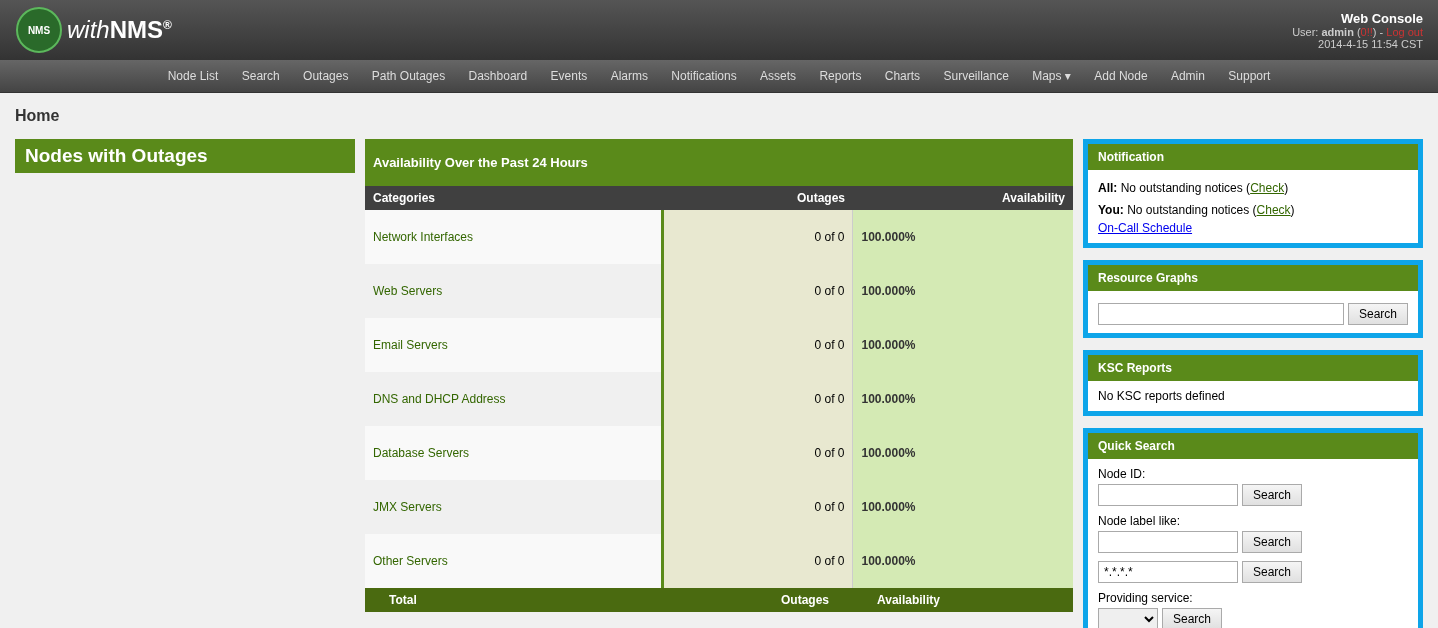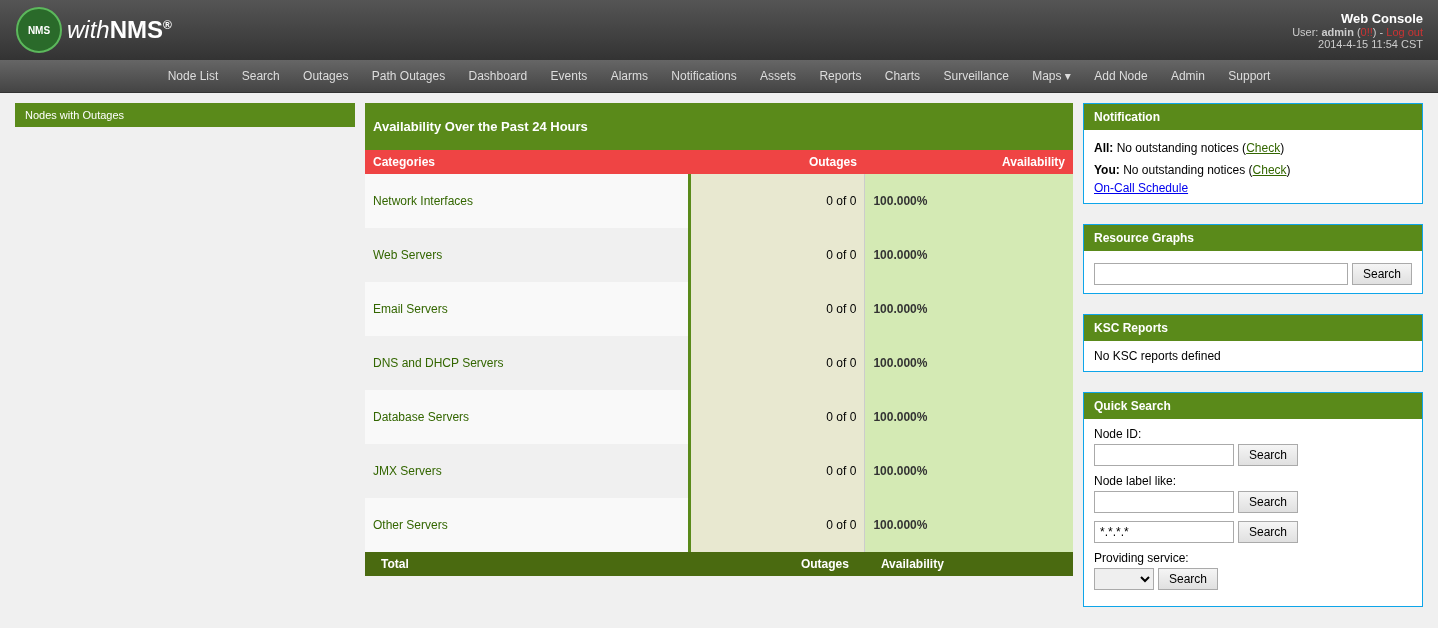--- a/index.html
+++ b/index.html
@@ -58,23 +58,23 @@
     #content-layout {
       display: flex;
       gap: 10px;
     }
 
     
     #left-col { width: 340px; flex-shrink: 0; }
     .panel-header {
       background: #5a8a1a;
       color: white;
-      font-weight: normal;
+      font-weight: bold;
       padding: 6px 10px;
-      font-size: 11px;
+      font-size: 19px;
     }
     .panel-body {
       background: white;
       border: 1px solid #ccc;
       padding: 8px 10px;
       font-size: 12px;
     }
 
     
     #middle-col { flex: 1; }
@@ -85,21 +85,21 @@
       font-size: 12px;
     }
     .availability-table .table-header-row th {
       background: #5a8a1a;
       color: white;
       text-align: left;
       padding: 16px 8px;
       font-size: 13px;
     }
     .availability-table .col-header-row th {
-      background: #ef4444;
+      background: #404040;
       color: white;
       padding: 5px 8px;
       text-align: left;
     }
     .availability-table .col-header-row th.right { text-align: right; }
     .availability-table tbody tr:nth-child(odd) { background: #f9f9f9; }
     .availability-table tbody tr:nth-child(even) { background: #f0f0f0; }
     .availability-table td {
       padding: 20px 8px;
     }
@@ -116,37 +116,37 @@
     .availability-table td.avail {
       text-align: left;
       background: #d4eab4;
       color: #333;
       font-weight: bold;
     }
     .total-row td {
       background: #4a6a10 !important;
       color: white;
       font-weight: bold;
-      padding: 5px 16px;
+      padding: 5px 24px;
     }
     .total-row td.outages {
       background: #4a6a10 !important;
       border: none !important;
     }
     .total-row td.avail {
       background: #4a6a10 !important;
       color: white;
     }
     .overall-row td { background: #f9f9f9 !important; }
     .overall-row td.outages { background: #e8e8d0 !important; border-left: 3px solid #5a8a1a !important; }
     .overall-row td.avail { background: #d4eab4 !important; }
 
     
     #right-col { width: 340px; flex-shrink: 0; }
-    .right-panel { margin-bottom: 20px; border: 1px solid #0ea5e9; }
+    .right-panel { margin-bottom: 12px; border: 5px solid #0ea5e9; }
     .right-panel .panel-header {
       background: #5a8a1a;
       color: white;
       font-weight: bold;
       padding: 6px 10px;
       font-size: 12px;
     }
     .right-panel .panel-body {
       border: none;
       padding: 8px 10px;
@@ -238,20 +238,21 @@
   <a href="#">Reports</a>
   <a href="#">Charts</a>
   <a href="#">Surveillance</a>
   <a href="#">Maps ▾</a>
   <a href="#">Add Node</a>
   <a href="#">Admin</a>
   <a href="#">Support</a>
 </div>
 
 <div id="main">
+  <div id="page-title">Home</div>
 
   <div id="content-layout">
 
     <div id="left-col">
       <div class="panel-header">Nodes with Outages</div>
     </div>
 
     <div id="middle-col">
       <table class="availability-table">
         <thead>
@@ -275,21 +276,21 @@
       <td class="cat-name"><a href="#">Web Servers</a></td>
       <td class="outages">0 of 0</td>
       <td class="avail">100.000%</td>
     </tr>
             <tr>
       <td class="cat-name"><a href="#">Email Servers</a></td>
       <td class="outages">0 of 0</td>
       <td class="avail">100.000%</td>
     </tr>
             <tr>
-      <td class="cat-name"><a href="#">DNS and DHCP Servers</a></td>
+      <td class="cat-name"><a href="#">DNS and DHCP Address</a></td>
       <td class="outages">0 of 0</td>
       <td class="avail">100.000%</td>
     </tr>
             <tr>
       <td class="cat-name"><a href="#">Database Servers</a></td>
       <td class="outages">0 of 0</td>
       <td class="avail">100.000%</td>
     </tr>
             <tr>
       <td class="cat-name"><a href="#">JMX Servers</a></td>

